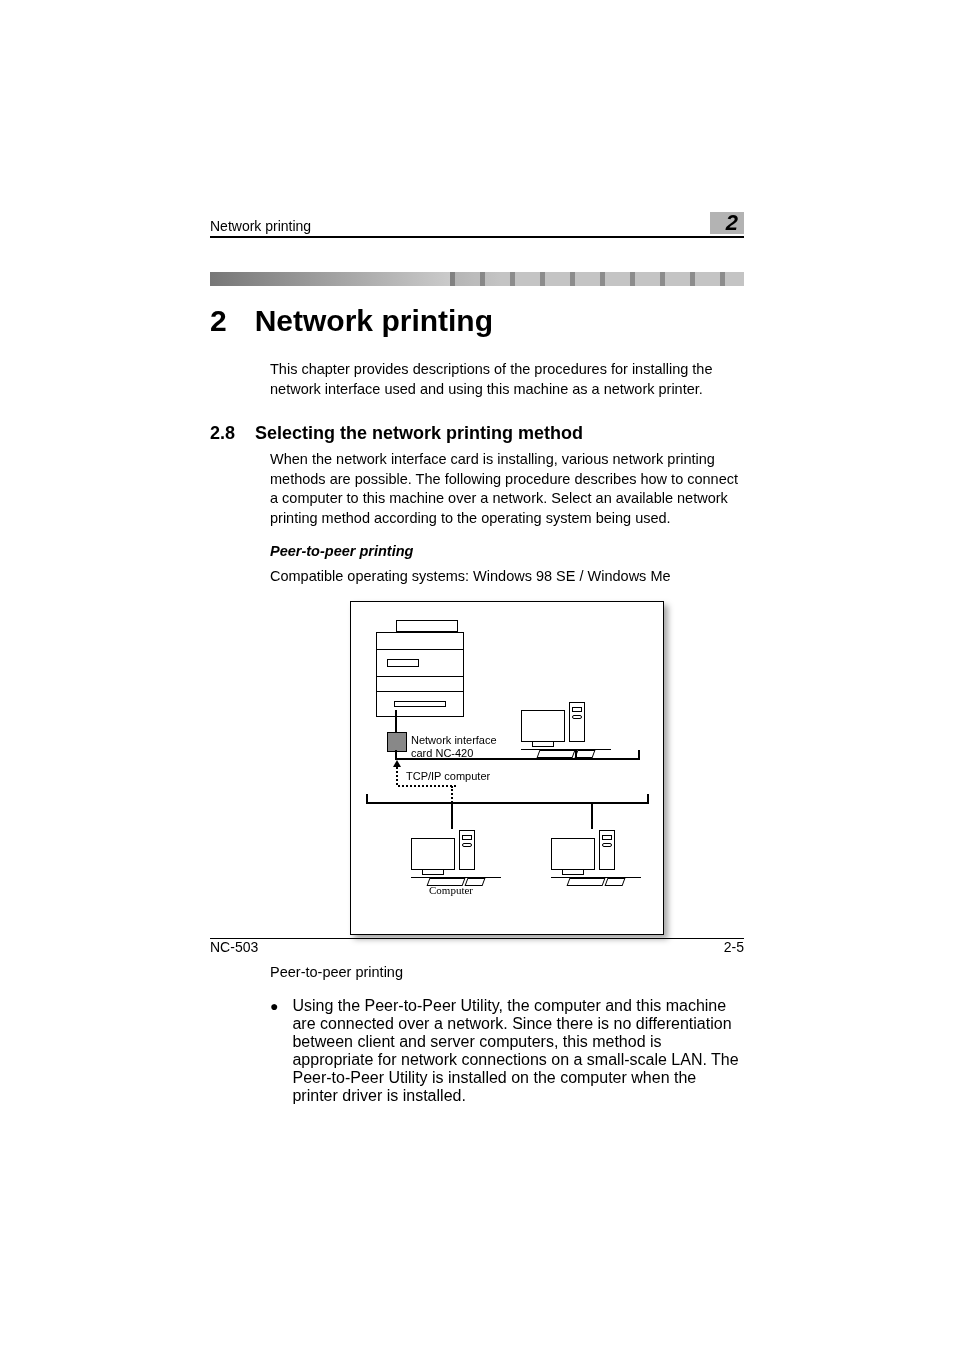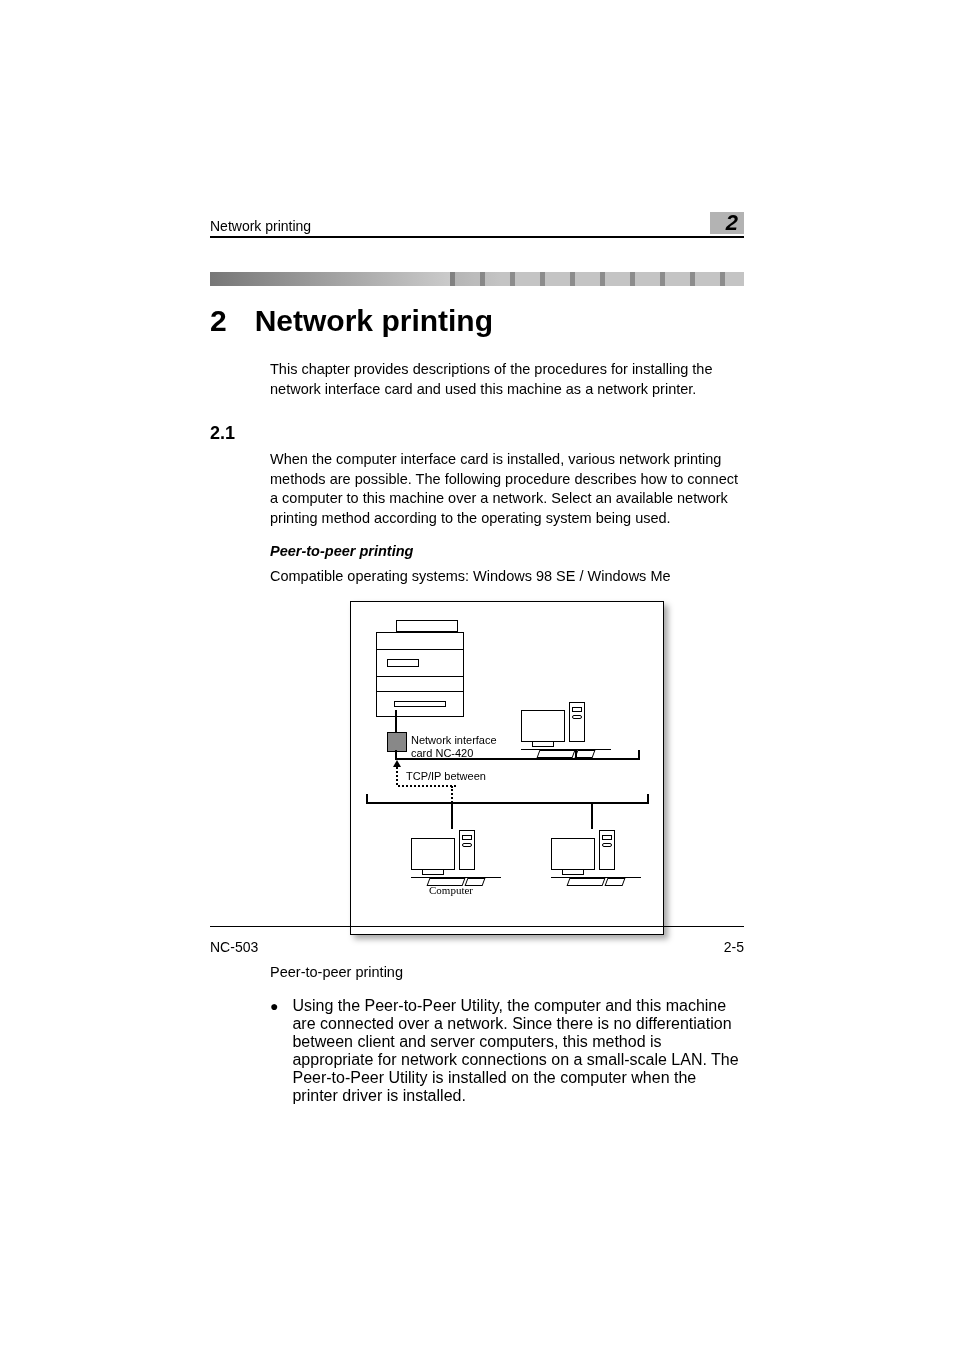--- a/index.html
+++ b/index.html
@@ -335,21 +335,21 @@
   .bullet-dot {
     font-size: 14px;
     line-height: 1.3;
   }
   .footer {
     position: absolute;
     left: 210px;
     right: 210px;
     bottom: 252px;
     border-top: 1px solid #000;
-    padding-top: 12px;
+    padding-top: 0;
     display: flex;
     justify-content: space-between;
     font-size: 14px;
   }
 </style>
 </head>
 <body>
 
 <div class="page">
   <div class="content">
@@ -360,29 +360,30 @@
     </div>
 
     <div class="decorative-bar"></div>
 
     <div class="h1-wrap">
       <span class="h1-num">2</span>
       <span class="h1-title">Network printing</span>
     </div>
 
     <div class="indent-block">
-      <p class="intro">This chapter provides descriptions of the procedures for installing the network interface card and used this machine as a network printer.</p>
+      <p class="intro">This chapter provides descriptions of the procedures for installing the network interface used and using this machine as a network printer.</p>
     </div>
 
     <div class="h2-wrap">
-      <span class="h2-num">2.1</span>
+      <span class="h2-num">2.8</span>
+      <span class="h2-title">Selecting the network printing method</span>
     </div>
 
     <div class="indent-block">
-      <p class="body-p">When the computer interface card is installed, various network printing methods are possible. The following procedure describes how to connect a computer to this machine over a network. Select an available network printing method according to the operating system being used.</p>
+      <p class="body-p">When the network interface card is installing, various network printing methods are possible. The following procedure describes how to connect a computer to this machine over a network. Select an available network printing method according to the operating system being used.</p>
 
       <div class="italic-sub">Peer-to-peer printing</div>
       <p class="body-p" style="margin-top:8px;">Compatible operating systems: Windows 98 SE / Windows Me</p>
 
       <div class="diagram-wrap">
         <div class="diagram-box">
 
           <div class="mfp">
             <div class="top-tray"></div>
             <div class="body-top"></div>
@@ -410,21 +411,21 @@
           </div>
           <div class="drop-top"></div>
 
           <div class="upper-net-line">
             <div class="tick1"></div>
               <div class="tick2"></div>
           </div>
           <div class="arrow-up"></div>
           <div class="dotted-vert-top"></div>
           <div class="dotted-horiz"></div>
-          <div class="protocol-label">TCP/IP between</div>
+          <div class="protocol-label">TCP/IP computer</div>
 
           <div class="dotted-vert-bot"></div>
           <div class="lower-net-line">
             <div class="tickA"></div>
               <div class="tickB"></div>
           </div>
           <div class="drop drop1"></div>
           <div class="drop drop2"></div>
 
           <div class="computer comp1">

